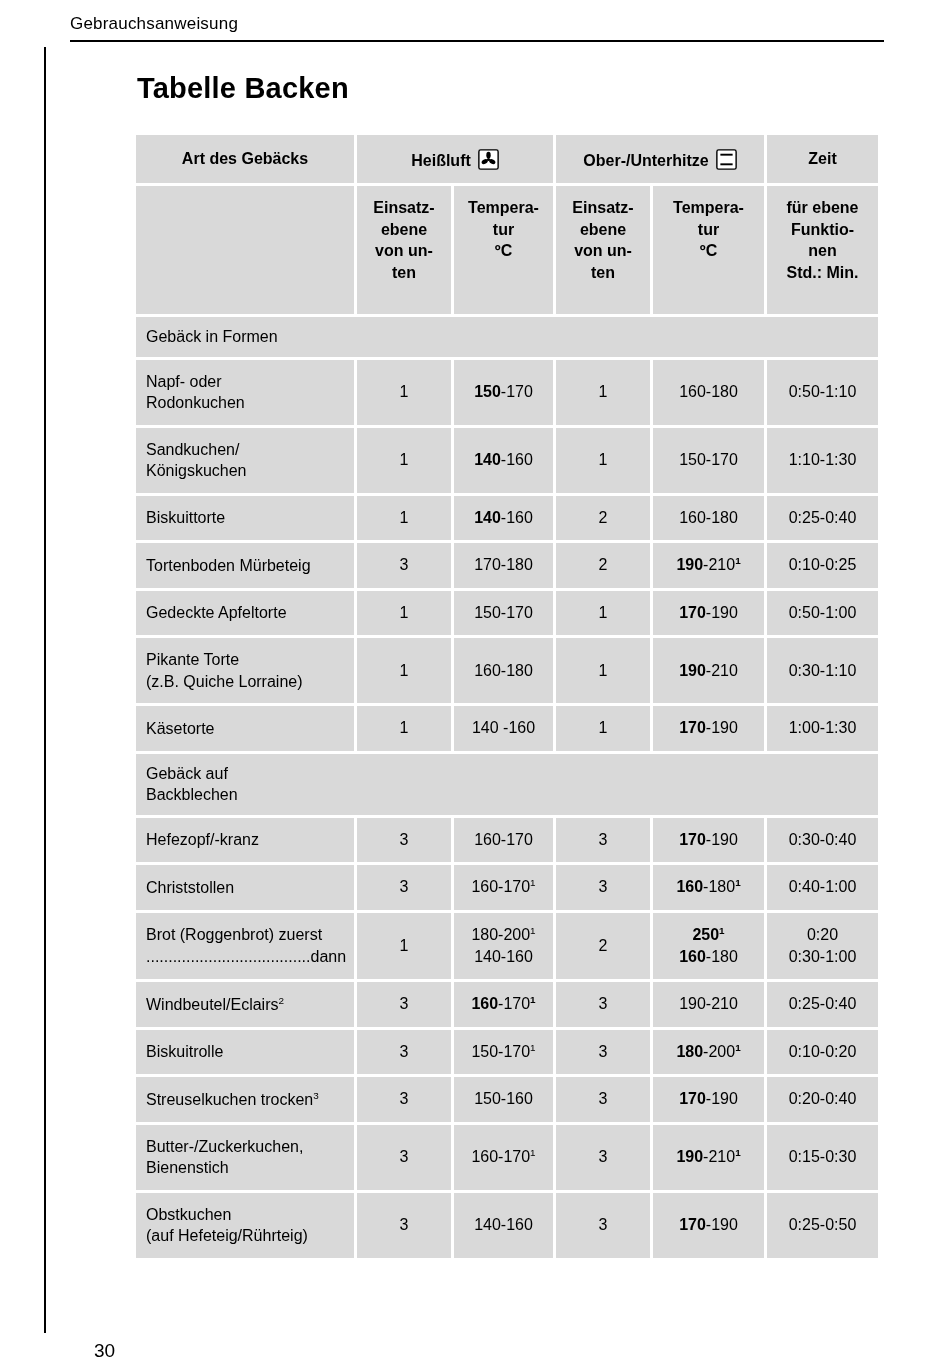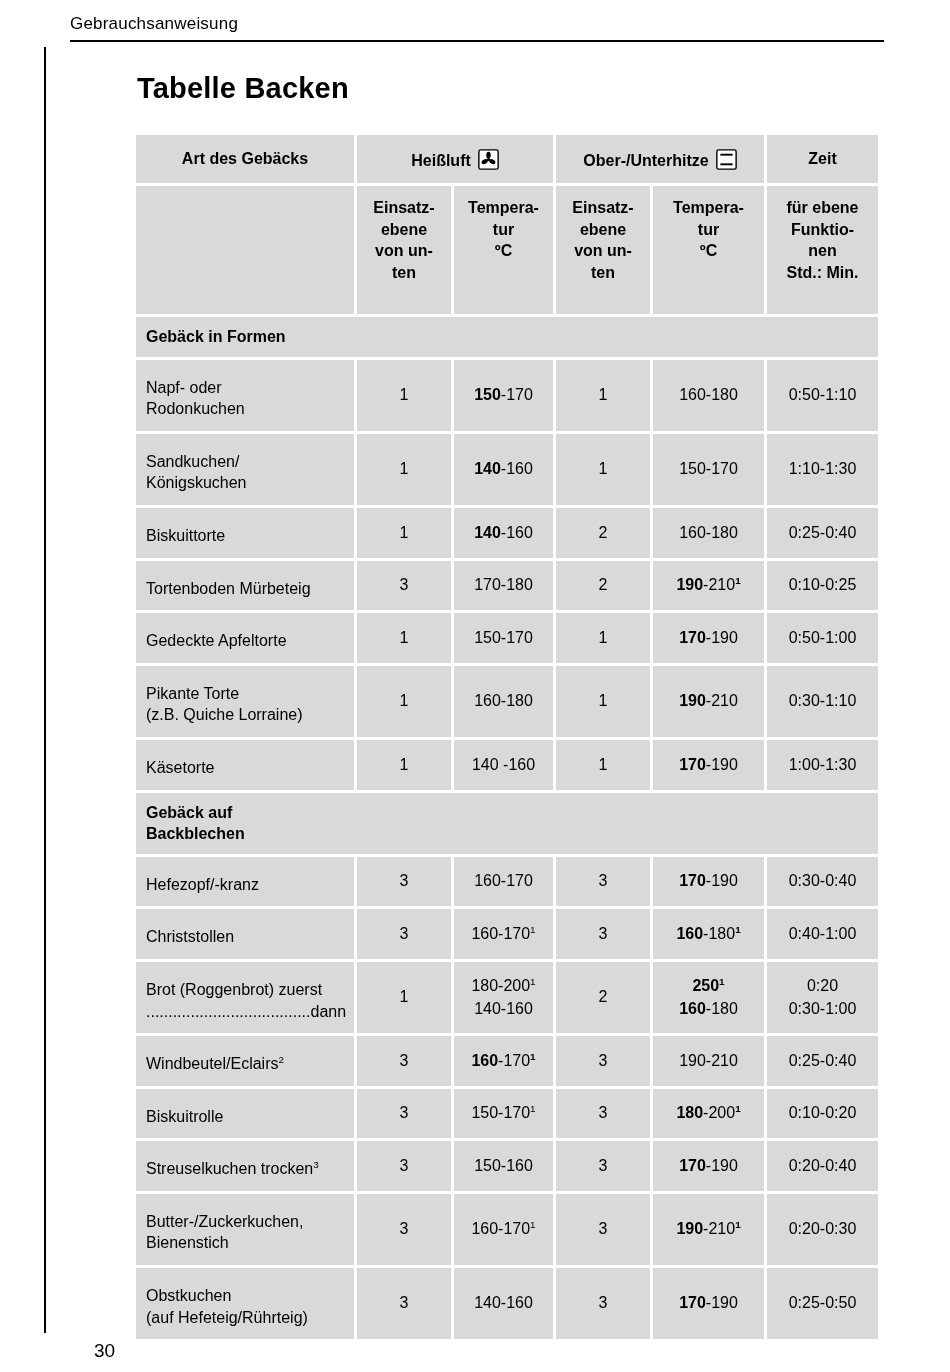--- a/index.html
+++ b/index.html
@@ -78,30 +78,30 @@
   th.h2 {
     font-weight: bold;
     text-align: center;
     vertical-align: top;
     height: 128px;
     padding: 11px 8px;
     white-space: pre-line;
     line-height: 1.35;
   }
   td.section-cell {
-    font-weight: bold;
+    font-weight: normal;
     text-align: left;
     padding: 9px 10px;
     white-space: pre-line;
     line-height: 1.35;
   }
   td.name-cell {
     text-align: left;
     vertical-align: middle;
-    padding: 17px 8px 11px 10px;
+    padding: 11px 8px 11px 10px;
     white-space: pre-line;
     line-height: 1.35;
   }
   td.num-cell {
     text-align: center;
     vertical-align: middle;
     padding: 11px 2px;
     white-space: pre-line;
     line-height: 1.4;
   }
@@ -294,21 +294,21 @@
           <td class="num-cell"><div class="temp-line"><b>170</b>-190</div></td>
           <td class="num-cell">0:20-0:40</td>
         </tr>
         <tr>
           <td class="name-cell"><span>Butter-/Zuckerkuchen,
 Bienenstich</span></td>
           <td class="num-cell">3</td>
           <td class="num-cell"><div class="temp-line">160-170<sup>1</sup></div></td>
           <td class="num-cell">3</td>
           <td class="num-cell"><div class="temp-line"><b>190</b>-210<sup>1</sup></div></td>
-          <td class="num-cell">0:20-0:30</td>
+          <td class="num-cell">0:15-0:30</td>
         </tr>
         <tr>
           <td class="name-cell"><span>Obstkuchen
 (auf Hefeteig/Rührteig)</span></td>
           <td class="num-cell">3</td>
           <td class="num-cell"><div class="temp-line">140-160</div></td>
           <td class="num-cell">3</td>
           <td class="num-cell"><div class="temp-line"><b>170</b>-190</div></td>
           <td class="num-cell">0:25-0:50</td>
         </tr>

